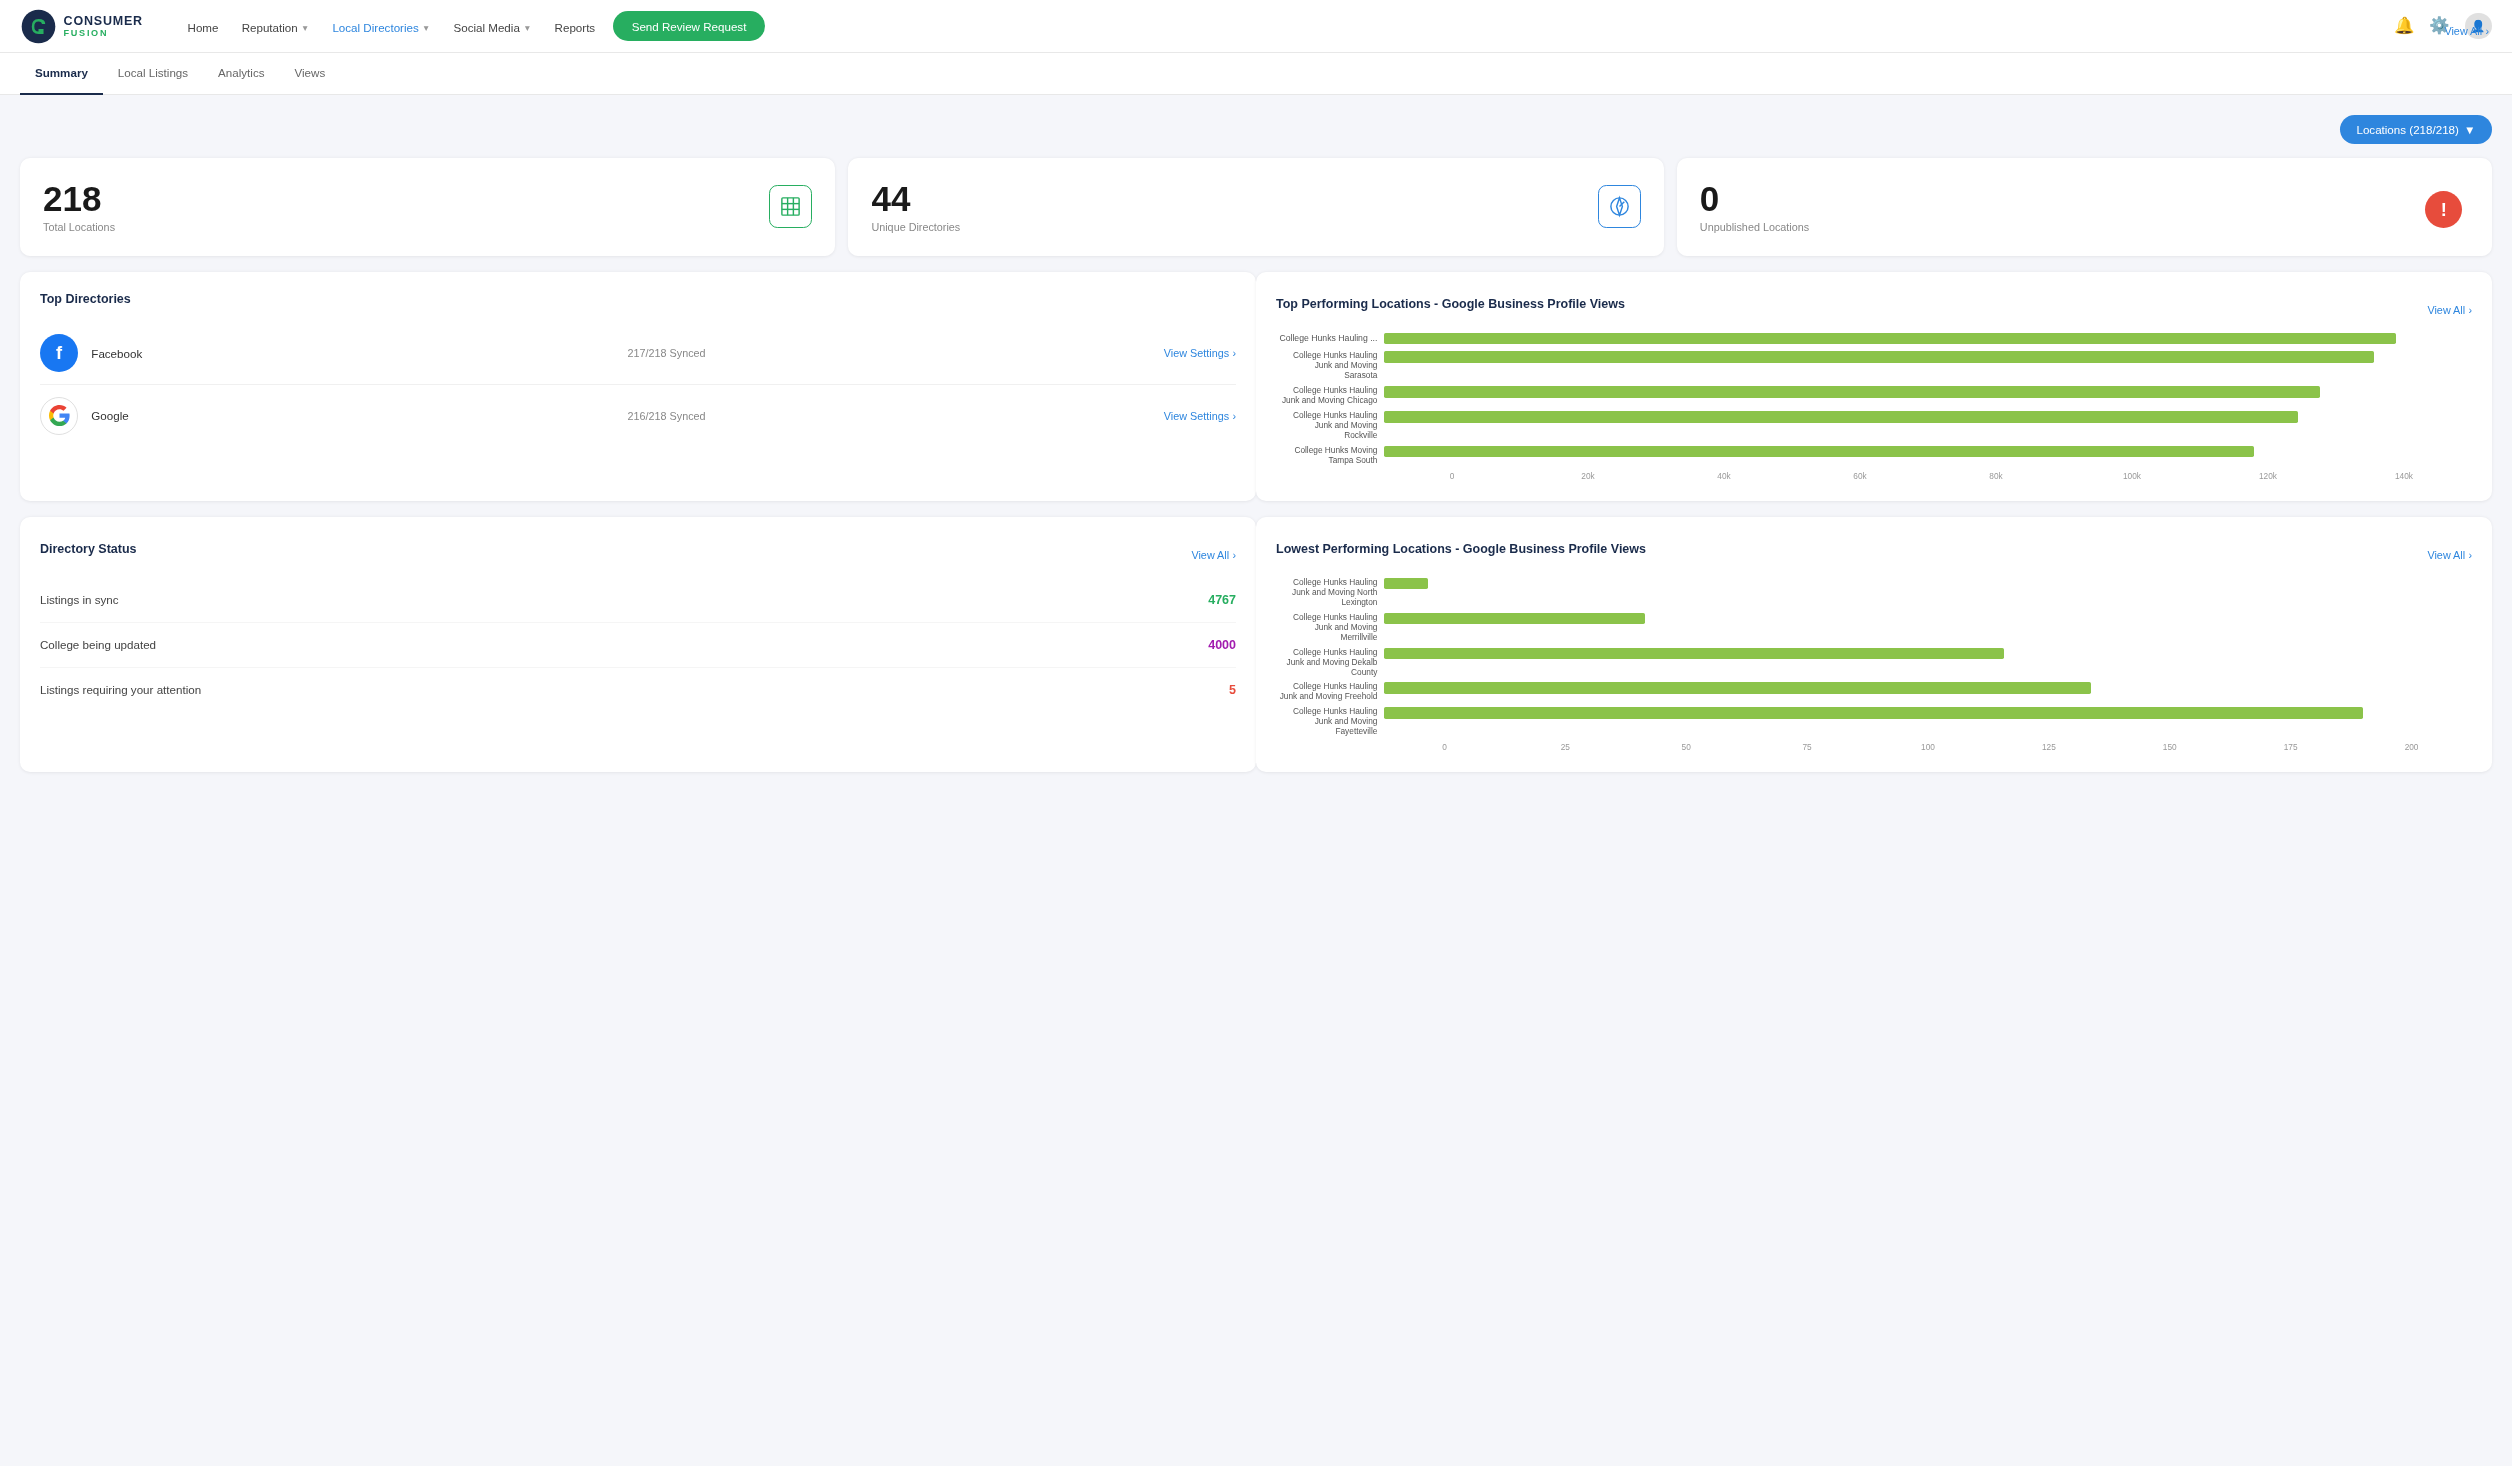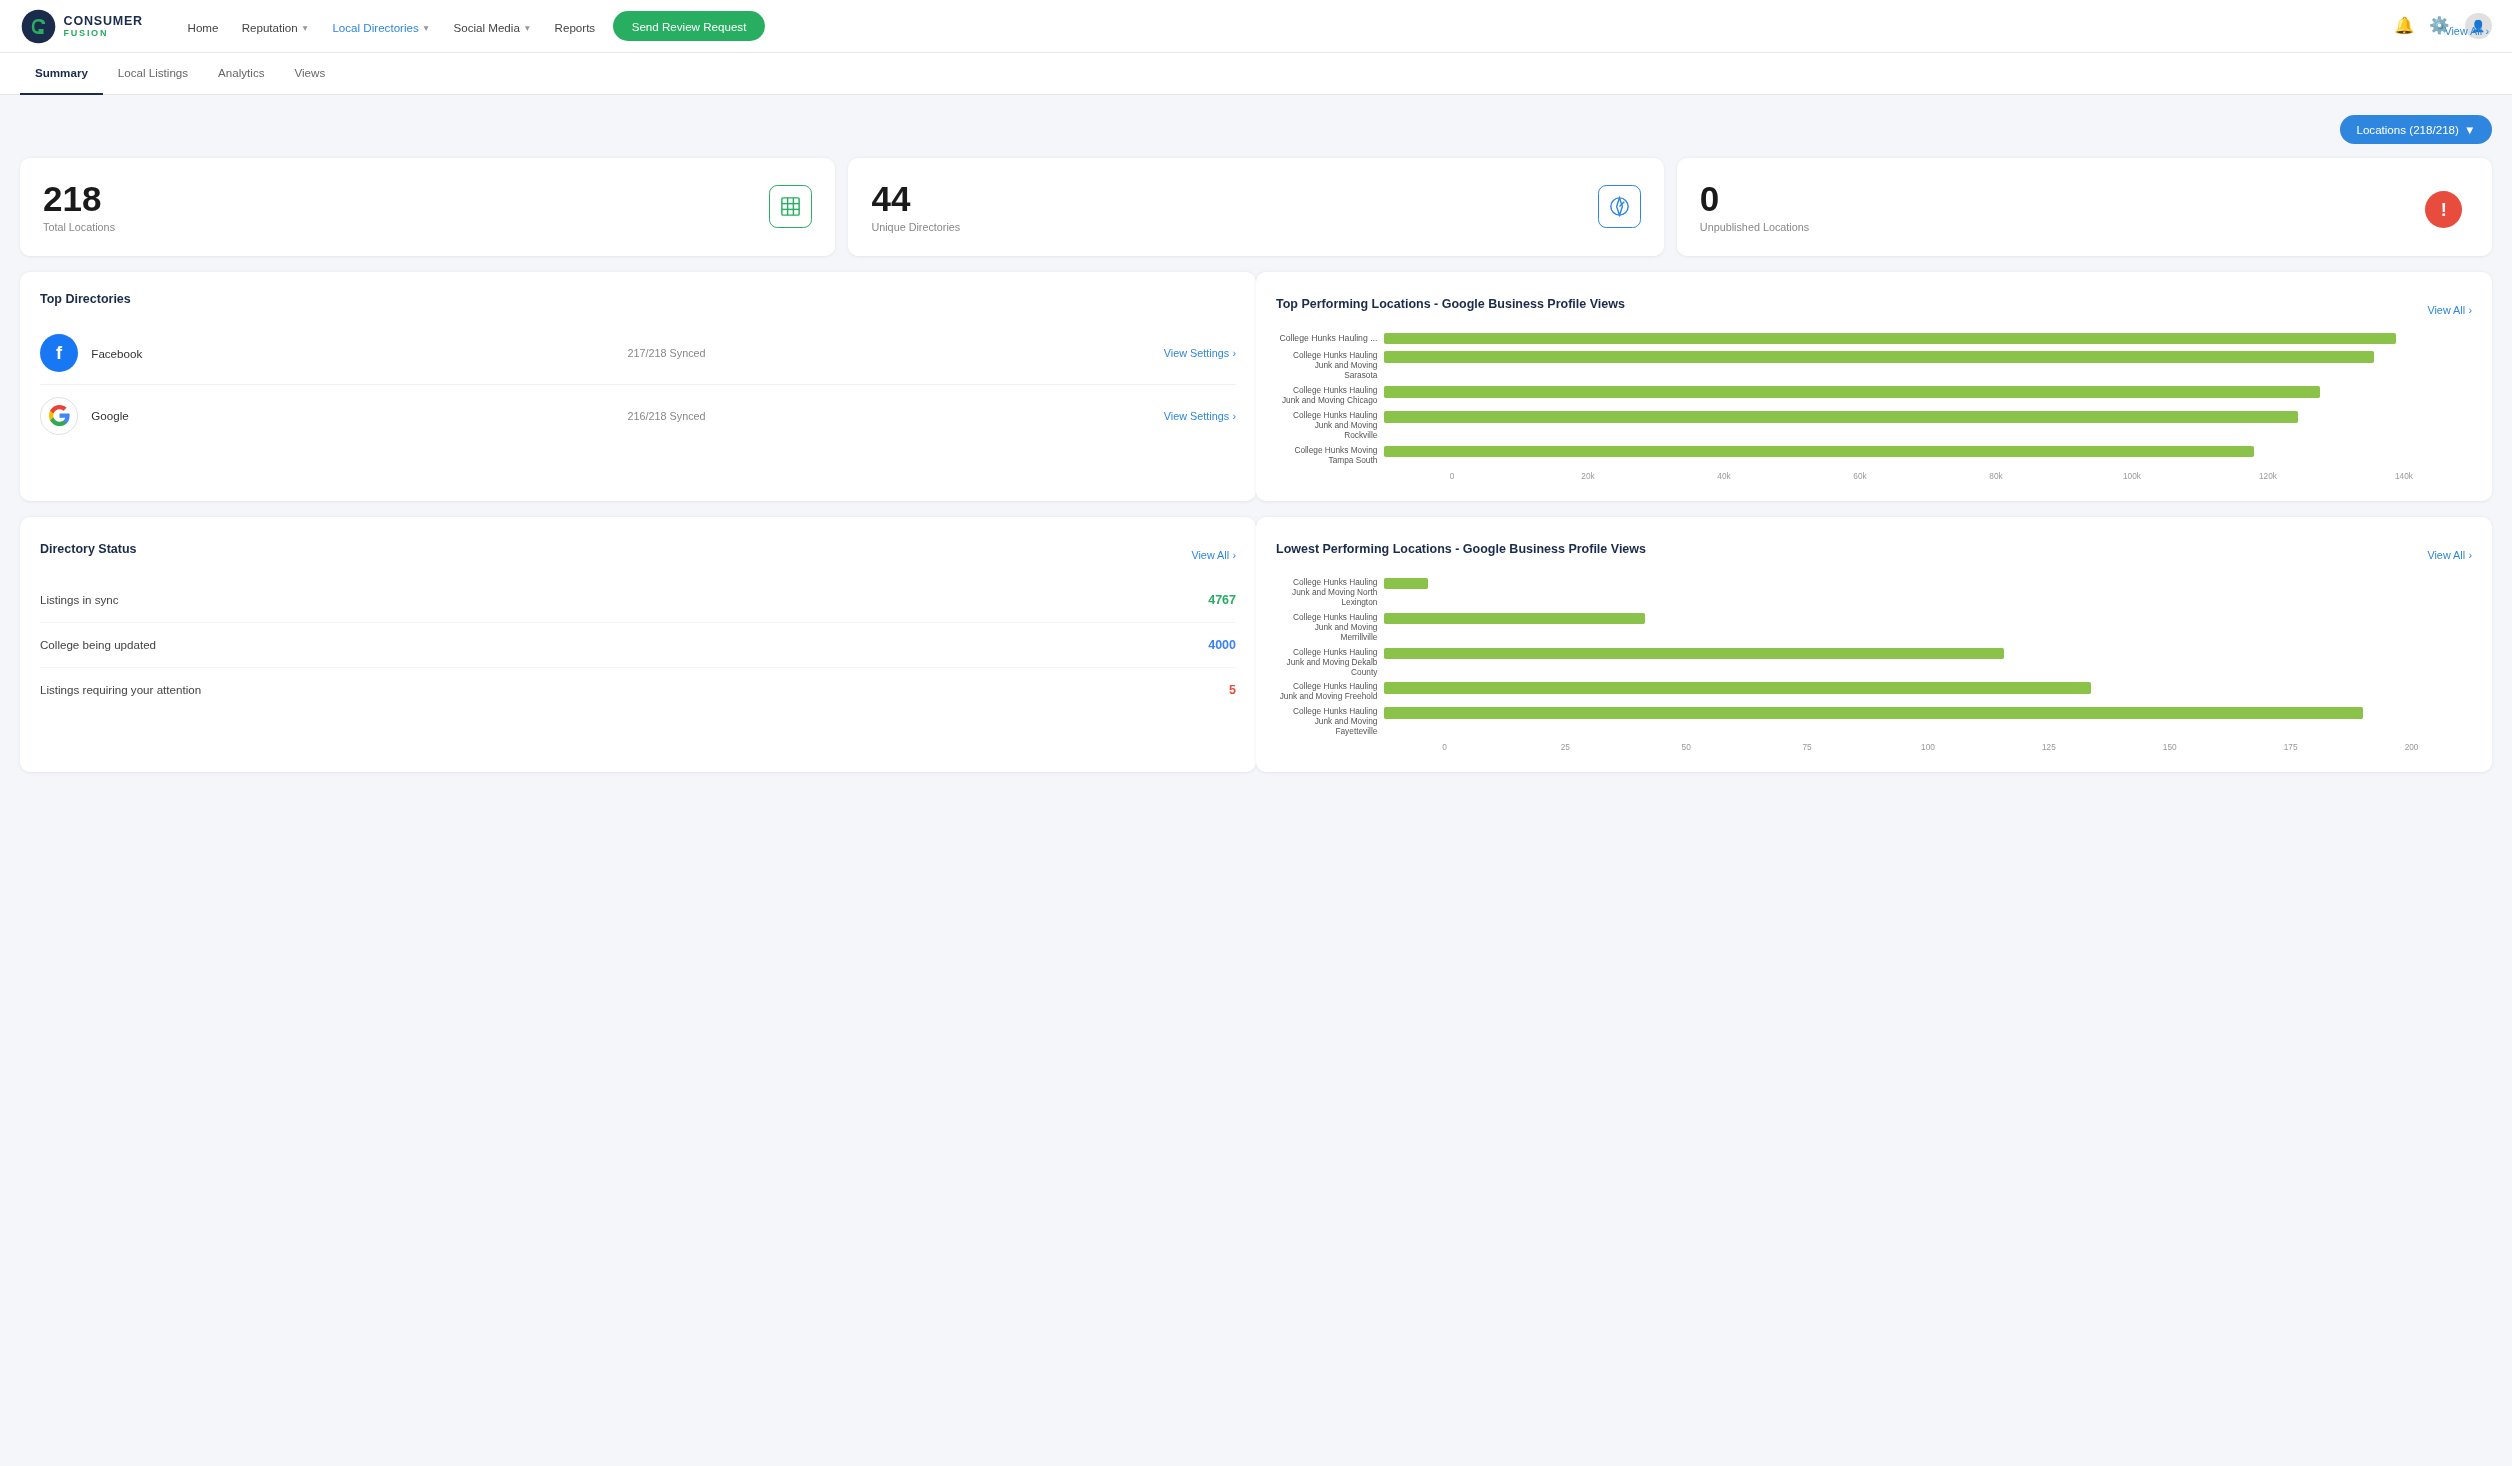--- a/index.html
+++ b/index.html
@@ -63,21 +63,21 @@
     .bar-track { flex: 1; height: 13.3px; background: transparent; position: relative; }
     .bar-fill { height: 11.6px; background: #8bc34a; border-radius: 1.7px; }
     .bar-x-axis { display: flex; margin-top: 5px; padding-left: 108px; }
     .bar-x-tick { flex: 1; font-size: 8.3px; color: #999; text-align: center; }
 
     
     .status-item { display: flex; justify-content: space-between; align-items: center; padding: 15px 0; border-bottom: 0.8px solid #f5f5f5; }
     .status-item:last-child { border-bottom: none; }
     .status-label { font-size: 11.6px; color: #444; }
     .status-value-green { color: #27ae60; font-size: 12.5px; font-weight: 600; }
-    .status-value-yellow { color: #3b82f6; font-size: 12.5px; font-weight: 600; }
+    .status-value-yellow { color: #a21caf; font-size: 12.5px; font-weight: 600; }
     .status-value-red { color: #e74c3c; font-size: 12.5px; font-weight: 600; }
   </style>
 </head>
 <body>
 
 <header class="header">
   <div class="logo">
     <svg class="logo-icon" viewBox="0 0 44 44">
       <circle cx="22" cy="22" r="20" fill="#1a2b4b"></circle>
       <path d="M14 22 Q14 13 22 13 Q30 13 30 19 L26 19 Q26 16 22 16 Q17 16 17 22 Q17 28 22 28 L22 25 L28 25 L28 31 L22 31 Q14 31 14 22Z" fill="#27ae60"></path>

